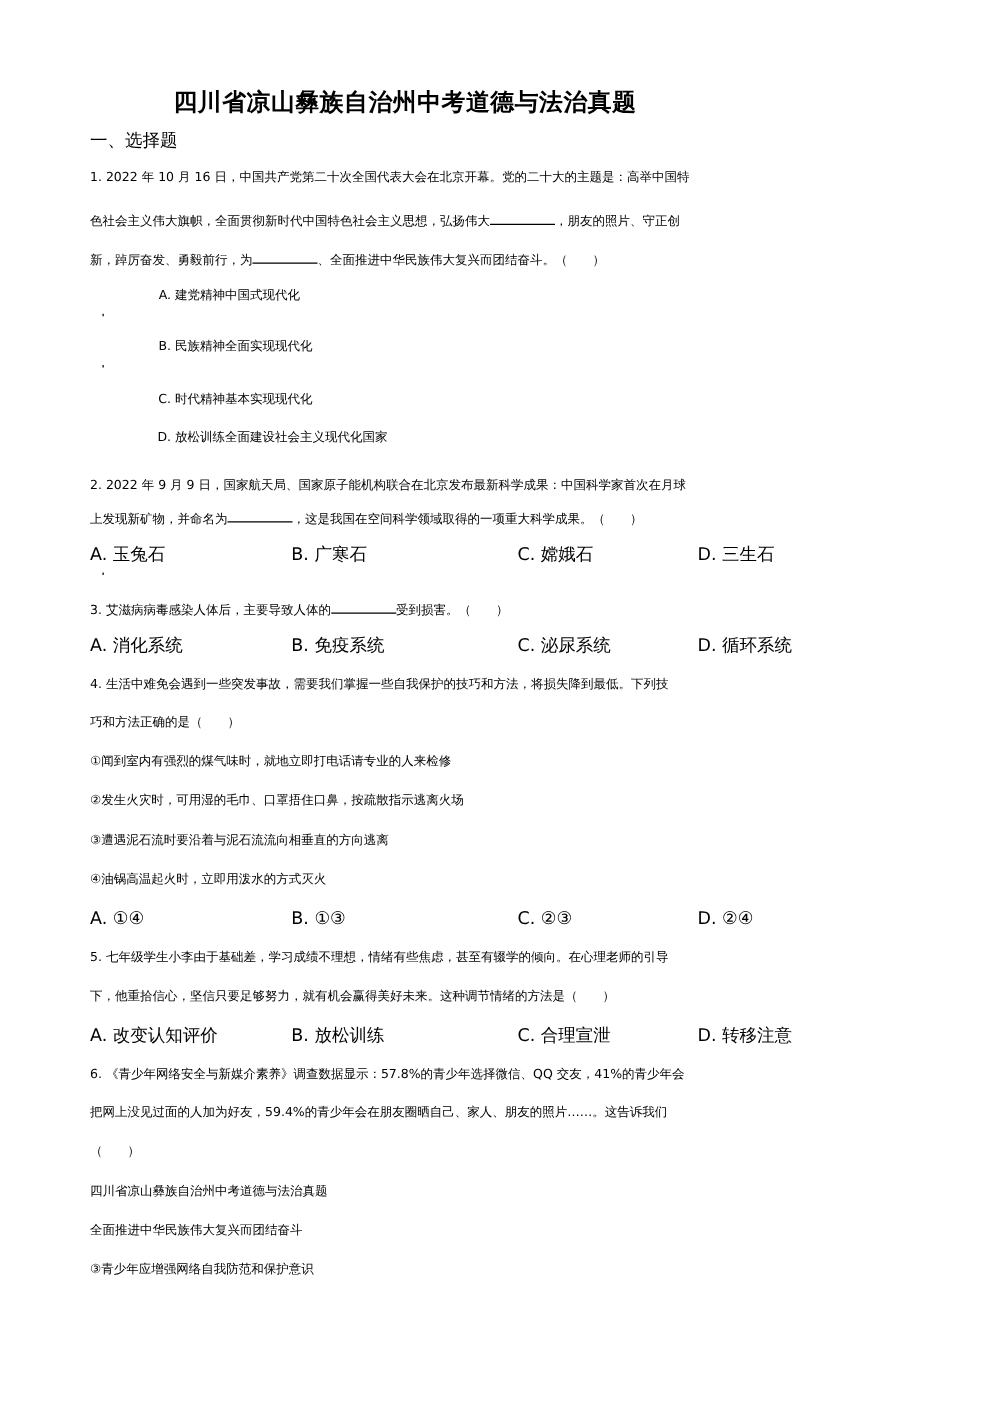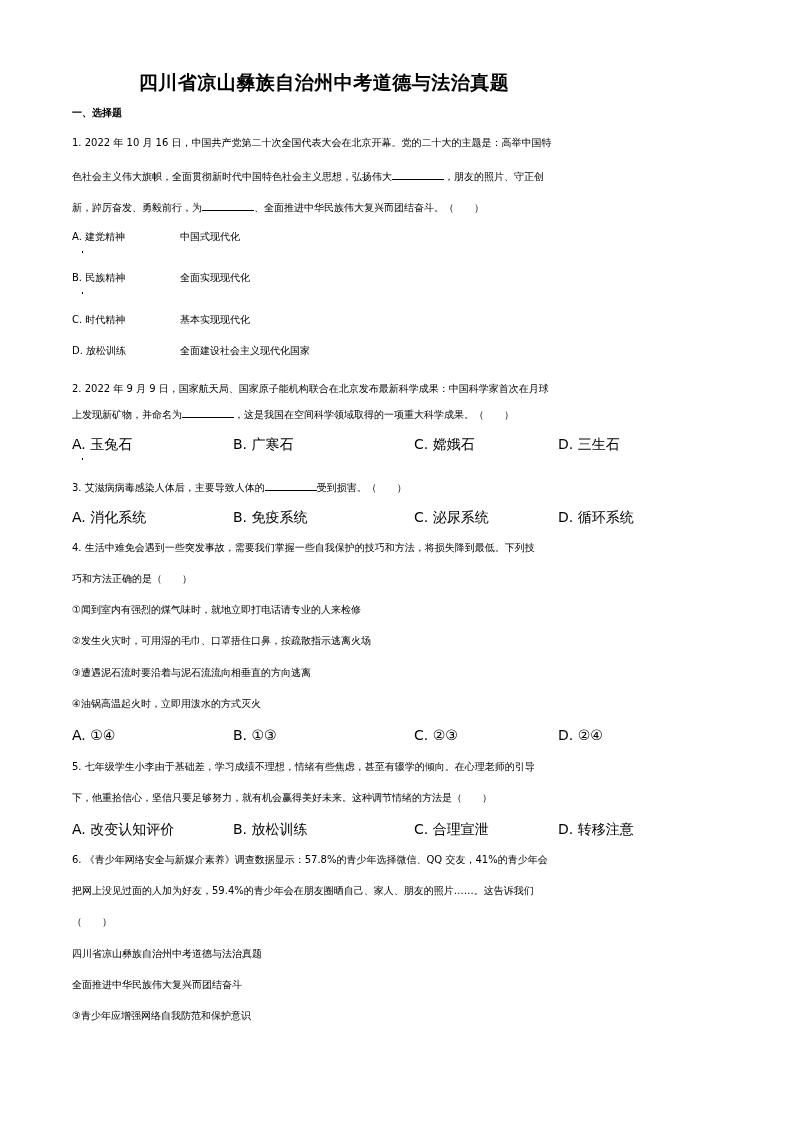--- a/index.html
+++ b/index.html
@@ -2,26 +2,26 @@
 <html><head>
 <meta charset="utf-8">
 <style>
   html, body { margin: 0; padding: 0; background: #ffffff; }
   body { width: 794px; height: 1123px; position: relative; overflow: hidden;
          font-family: "DejaVu Sans", "Liberation Sans", sans-serif; color: #000; }
   .line { position: absolute; left: 72px; font-size: 10px; line-height: 18px; white-space: nowrap; }
   .title { position: absolute; left: 0; width: 648px; top: 71px; text-align: center;
            font-size: 19px; font-weight: bold; line-height: 22px;
            font-family: "DejaVu Serif", "Liberation Serif", serif; letter-spacing: 0.5px; }
-  .section { position: absolute; left: 72px; top: 104px; font-size: 10px; font-weight: bold; line-height: 18px; }
+  .section { position: absolute; left: 72px; top: 104px; font-size: 14px; font-weight: normal; line-height: 18px; }
   .blank { display: inline-block; border-bottom: 1px solid #000; width: 52px; height: 14px; vertical-align: baseline; }
   .opts { position: absolute; left: 72px; width: 660px; font-size: 14px; line-height: 18px; white-space: nowrap; }
   .opt { position: absolute; top: 0; }
   .opt.c0 { left: 0; } .opt.c1 { left: 161px; } .opt.c2 { left: 342px; } .opt.c3 { left: 486px; }
-  .two-col .k { display: inline-block; width: 108px; }
+  .two-col .k { display: inline-block; width: 108px; text-align: right; }
   .dot { position: absolute; left: 82px; width: 1px; height: 2px; background: #000; }
 </style>
 </head>
 <body>
 
 <div>
 
   <div class="title">四川省凉山彝族自治州中考道德与法治真题</div>
   <div class="section">一、选择题</div>
 

